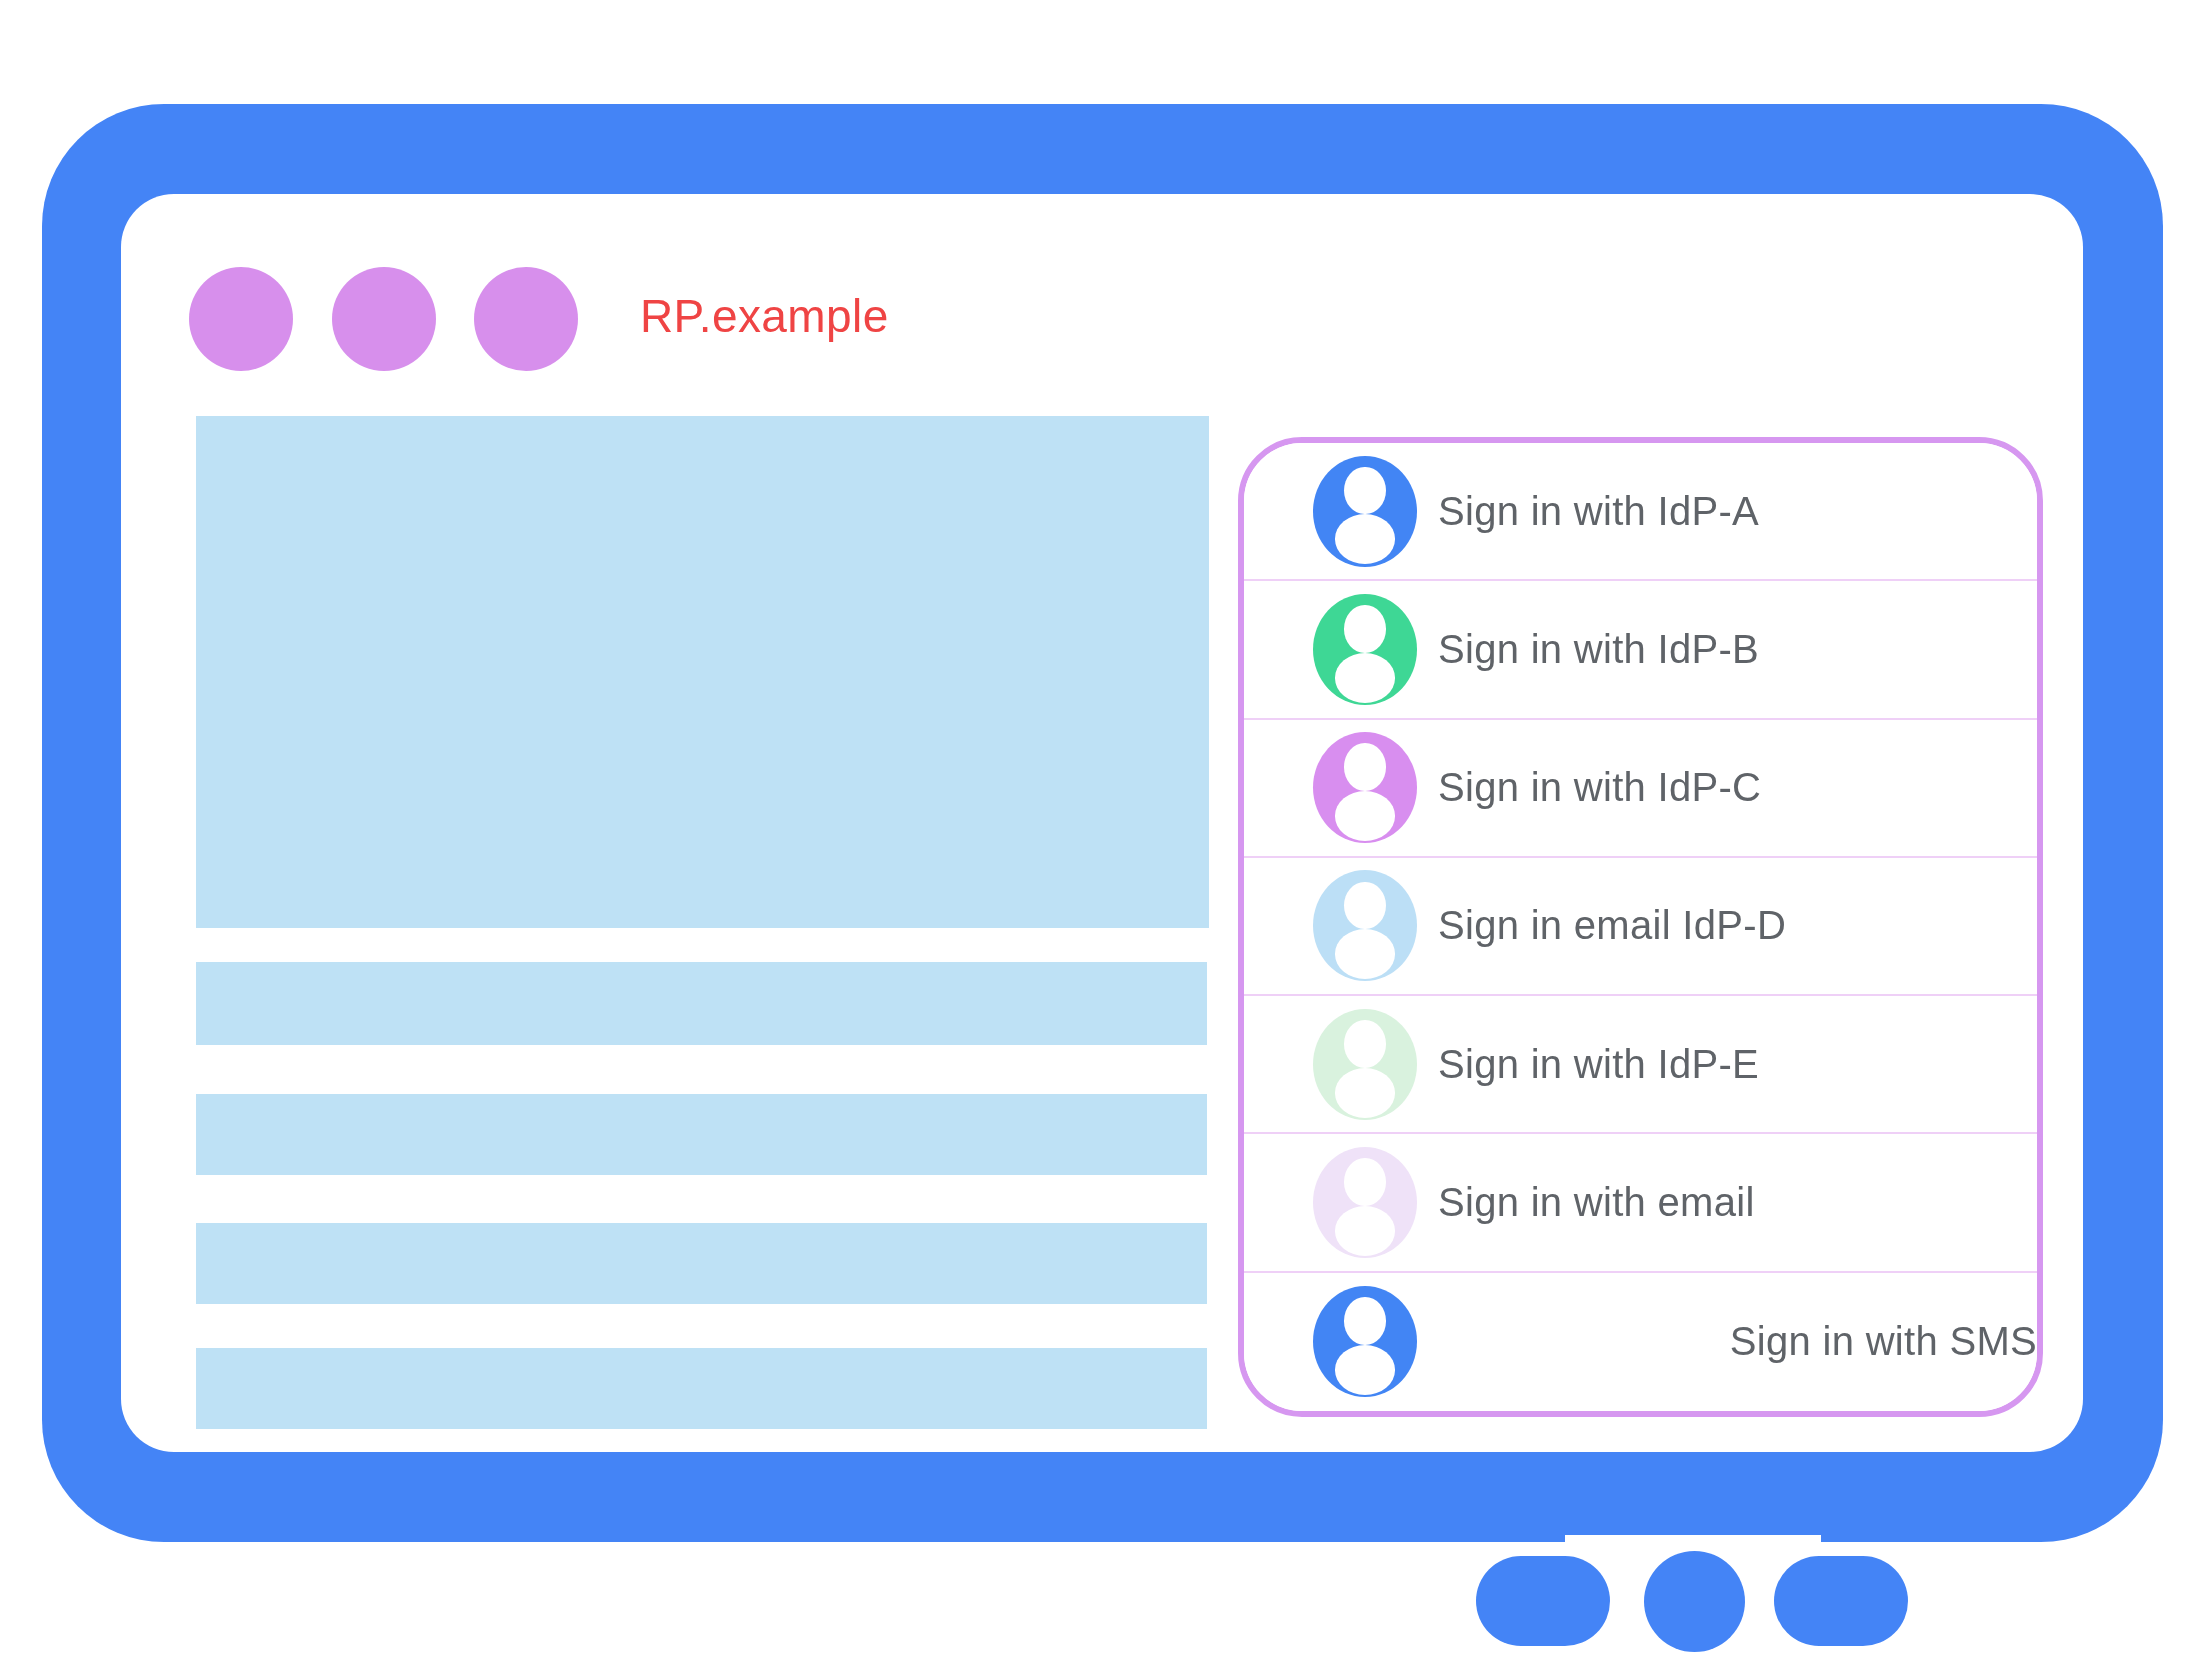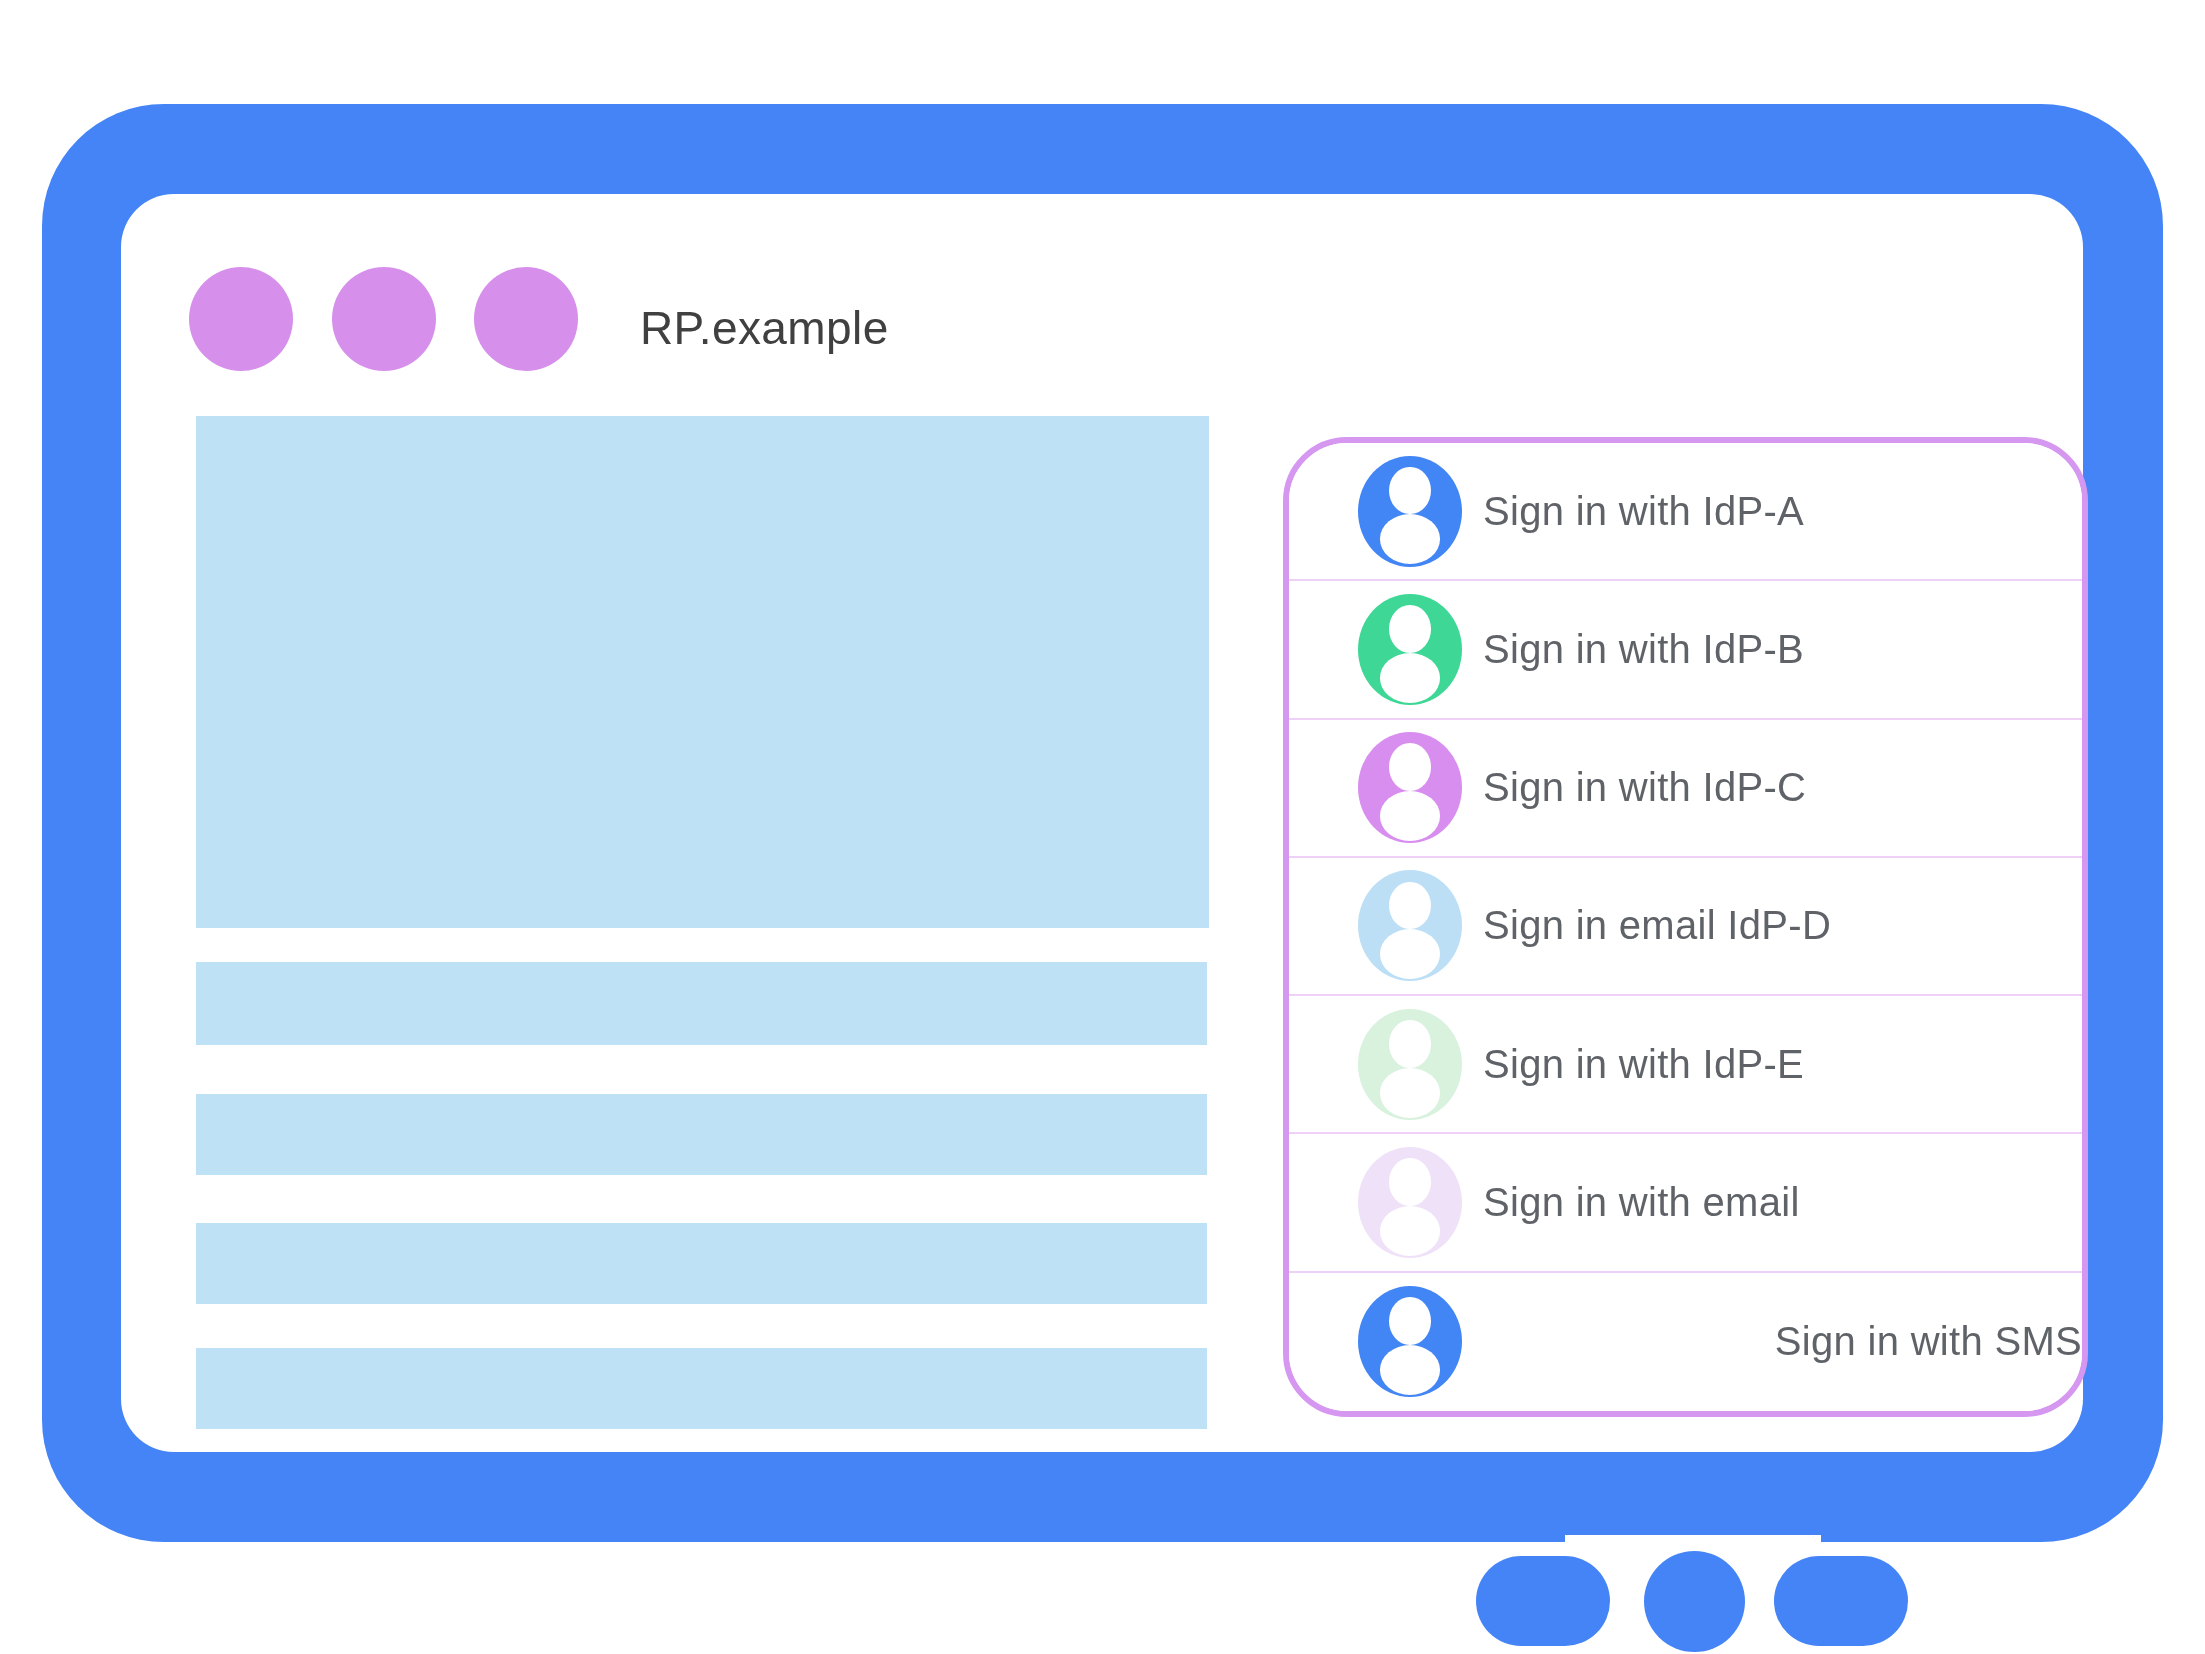--- a/index.html
+++ b/index.html
@@ -56,24 +56,24 @@
     top: 73px;
     width: 104px; height: 104px;
     border-radius: 50%;
     background: var(--dot-purple, #D78FEC);
   }
   .dot.d1 { left: 68px; }
   .dot.d2 { left: 211px; }
   .dot.d3 { left: 353px; }
   .url-text {
     position: absolute;
-    left: 519px; top: 135px;
+    left: 519px; top: 123px;
     transform: translateY(-52%);
     font-size: 46px;
-    color: #404040;
+    color: #ef4444;
     letter-spacing: 0.4px;
     white-space: nowrap;
   }
   
   .hero {
     position: absolute;
     left: 75px; top: 222px;
     width: 1013px; height: 512px;
     background: var(--content-blue, #BEE1F5);
   }
@@ -91,21 +91,20 @@
   .panel {
     position: absolute;
     left: 1117px; top: 243px;
     width: 805px; height: 980px;
     background: #ffffff;
     border: 6.2px solid var(--panel-border, #D697F0);
     border-radius: 64px;
     display: grid;
     grid-template-rows: repeat(7, 1fr);
     overflow: hidden;
-    margin-left: 45px;
   }
   .signin-row {
     display: flex;
     align-items: center;
     padding-left: 69px;
     border-bottom: 2.6px solid var(--divider-pink, #EFD0F7);
     cursor: pointer;
     background: #ffffff;
   }
   .signin-row:last-child { border-bottom: none; justify-content: space-between; }

